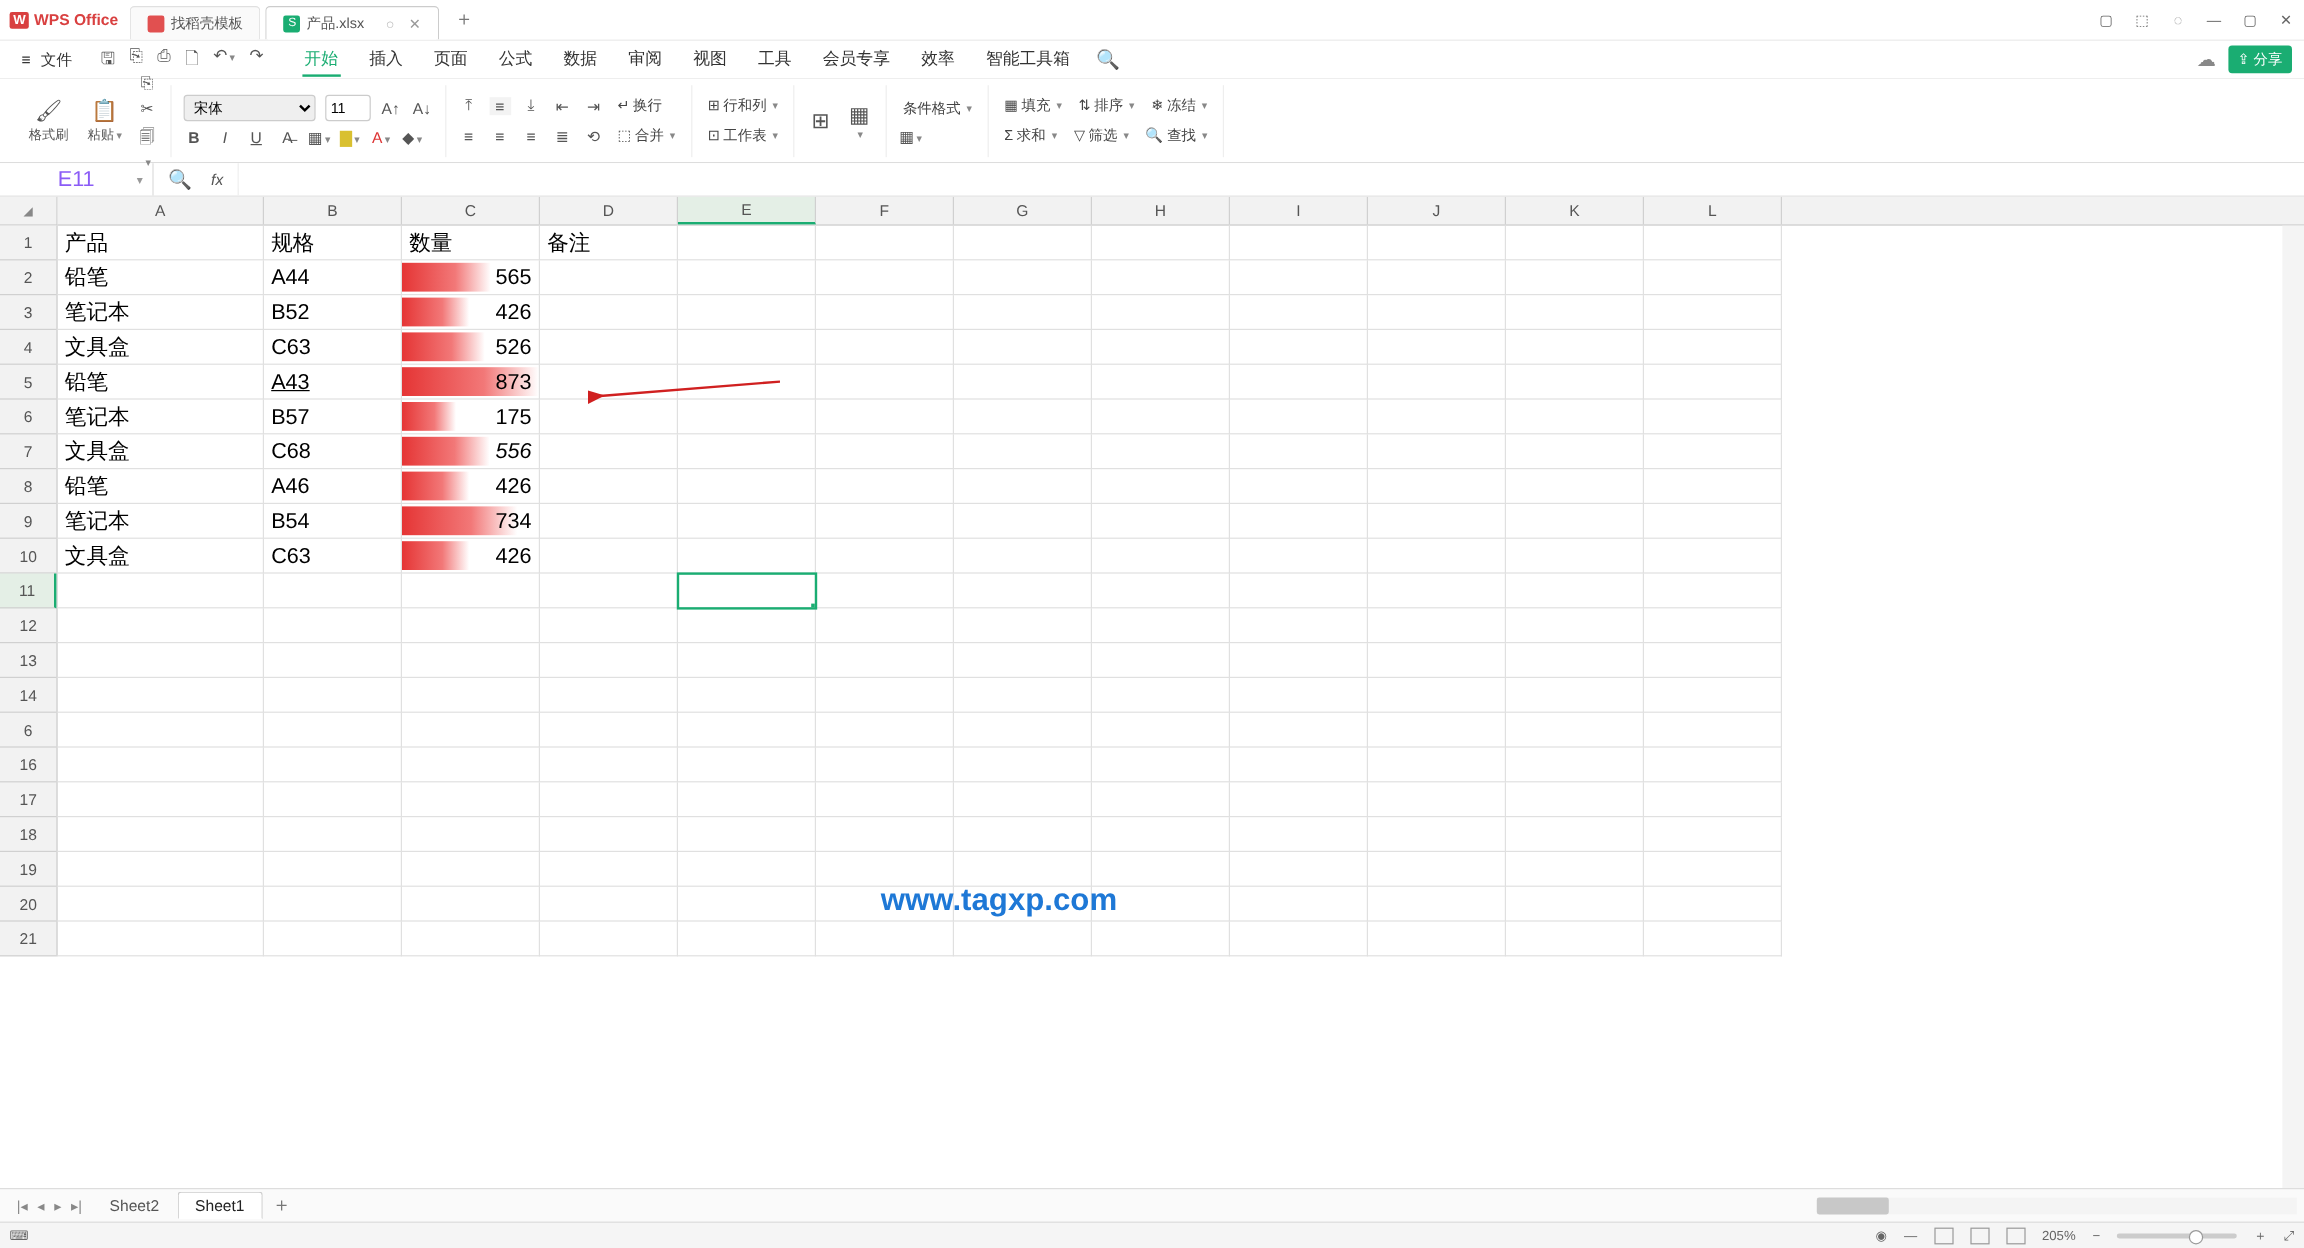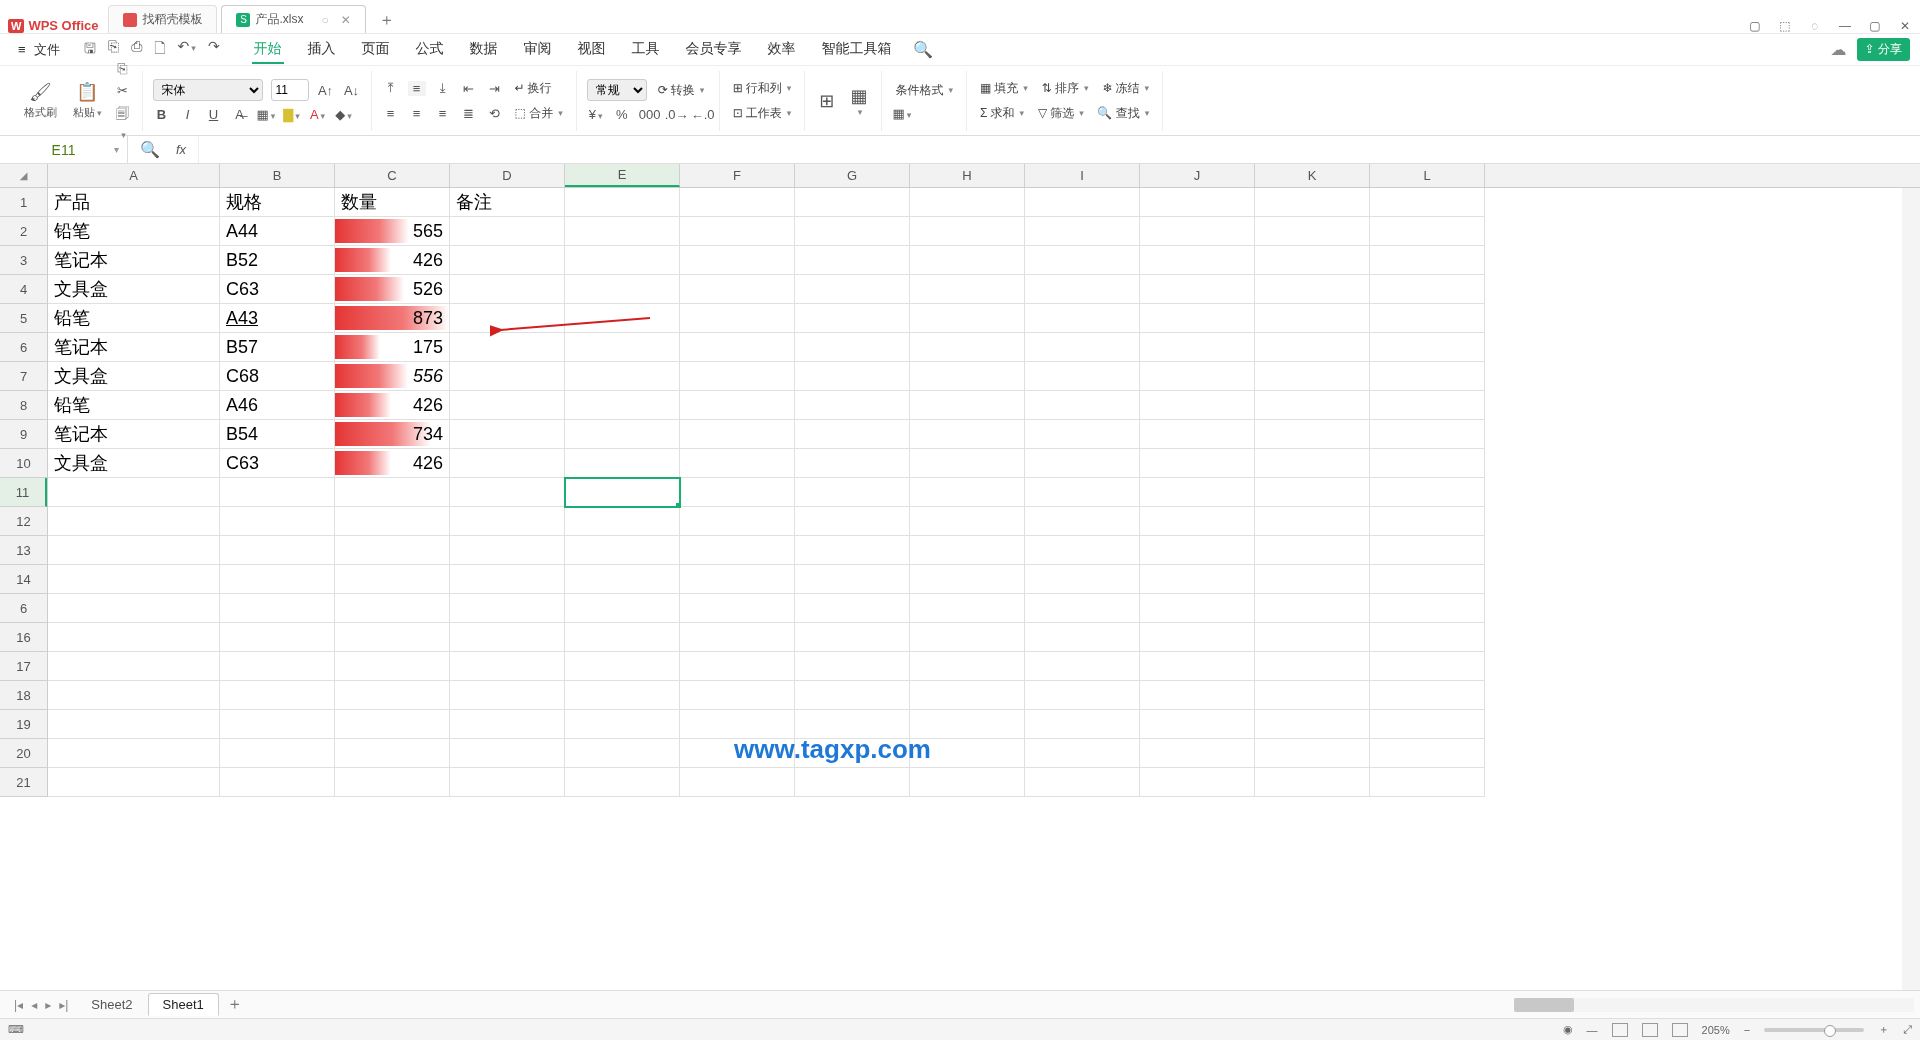--- a/index.html
+++ b/index.html
@@ -1,19 +1,19 @@
 <!DOCTYPE html>
 <html><head>
 <meta charset="utf-8">
 <style>
 * { margin:0; padding:0; box-sizing:border-box; font-family:"Microsoft YaHei",Arial,sans-serif; }
 body { background:#fff; width:1920px; height:1040px; overflow:hidden; position:relative; }
 
 
-.titlebar { height:34px; background:#fff; display:flex; align-items:flex-end; padding:0 8px; border-bottom:1px solid #e8e8e8; }
+.titlebar { height:34px; background:#fff; display:flex; align-items:center; padding:0 8px; border-bottom:1px solid #e8e8e8; }
 .app-logo { color:#d94040; font-weight:bold; font-size:13px; margin-right:10px; display:flex; align-items:center; }
 .app-logo::before { content:"W"; background:#d94040; color:#fff; border-radius:2px; padding:1px 3px; margin-right:4px; font-size:11px; }
 .tab-doc { display:flex; align-items:center; height:28px; padding:0 14px; border:1px solid #e0e0e0; border-bottom:none; border-radius:4px 4px 0 0; margin-right:4px; font-size:12px; color:#555; background:#fafafa; cursor:pointer; }
 .tab-doc.active { background:#fff; border-color:#ccc; }
 .tab-doc .doc-icon { width:14px; height:14px; border-radius:2px; margin-right:5px; font-size:10px; color:#fff; display:flex; align-items:center; justify-content:center; }
 .tab-doc .doc-x { margin-left:12px; color:#999; font-size:12px; }
 .tab-add { width:26px; height:26px; display:flex; align-items:center; justify-content:center; color:#777; border-radius:4px; cursor:pointer; margin-left:4px; font-size:16px; }
 .tb-right { margin-left:auto; display:flex; align-items:center; gap:16px; color:#666; }
 .tb-right .win-icon { width:14px; height:14px; display:inline-flex; align-items:center; justify-content:center; font-size:12px; cursor:pointer; }
 
@@ -41,21 +41,21 @@
 .rrow + .rrow { margin-top:6px; }
 select.rsel, input.rinp { border:1px solid #ccc; border-radius:3px; font-size:12px; padding:2px 4px; height:22px; }
 .rsel.font { width:110px; }
 .rinp.size { width:38px; }
 .ric { width:18px; text-align:center; color:#555; cursor:pointer; font-size:13px; }
 .rbtn { display:flex; align-items:center; gap:3px; font-size:12px; color:#444; cursor:pointer; padding:1px 3px; }
 .drop::after { content:"▾"; font-size:9px; color:#888; margin-left:2px; }
 
 
 .fxbar { height:28px; border-bottom:1px solid #ddd; display:flex; align-items:center; background:#fff; }
-.namebox { width:128px; border-right:1px solid #ddd; height:100%; display:flex; align-items:center; justify-content:center; font-size:14px; color:#4d7c0f; position:relative; }
+.namebox { width:128px; border-right:1px solid #ddd; height:100%; display:flex; align-items:center; justify-content:center; font-size:18px; color:#8b5cf6; position:relative; }
 .namebox::after { content:"▾"; position:absolute; right:8px; color:#999; font-size:10px; }
 .fx-icons { display:flex; gap:10px; padding:0 12px; color:#666; height:100%; align-items:center; border-right:1px solid #eee; }
 .fx-label { font-style:italic; font-size:13px; padding-left:6px; color:#555; }
 .fx-input { flex:1; border:none; outline:none; padding:0 6px; font-size:13px; }
 
 
 .sheet-area { position:relative; height:calc(1040px - 34px - 32px - 70px - 28px - 28px - 22px); overflow:hidden; background:#fff; }
 .corner { position:absolute; left:0; top:0; width:48px; height:24px; background:#f2f2f2; border-right:1px solid #ccc; border-bottom:1px solid #ccc; display:flex; align-items:center; justify-content:center; font-size:10px; color:#888; }
 .colhdrs { position:absolute; left:48px; top:0; right:0; height:24px; display:flex; background:#f2f2f2; border-bottom:1px solid #ccc; }
 .colhdr { border-right:1px solid #d0d0d0; display:flex; align-items:center; justify-content:center; font-size:13px; color:#555; cursor:pointer; }
@@ -204,33 +204,20 @@
       <span class="ric">⇥</span>
       <span class="rbtn">↵ <span>换行</span></span>
     </div>
     <div class="rrow">
       <span class="ric">≡</span>
       <span class="ric">≡</span>
       <span class="ric">≡</span>
       <span class="ric">≣</span>
       <span class="ric">⟲</span>
       <span class="rbtn drop">⬚ 合并</span>
-    </div>
-  </div>
-  <div class="rgroup">
-    <div class="rrow">
-      <select class="rsel" style="width:60px"><option>常规</option></select>
-      <span class="rbtn drop">⟳ <span>转换</span></span>
-    </div>
-    <div class="rrow">
-      <span class="ric drop">¥</span>
-      <span class="ric">%</span>
-      <span class="ric">000</span>
-      <span class="ric">.0→</span>
-      <span class="ric">←.0</span>
     </div>
   </div>
   <div class="rgroup">
     <div class="rrow">
         <span class="rbtn drop">⊞ <span>行和列</span></span>
       </div>
     <div class="rrow">
         <span class="rbtn drop">⊡ <span>工作表</span></span>
       </div>
   </div>

